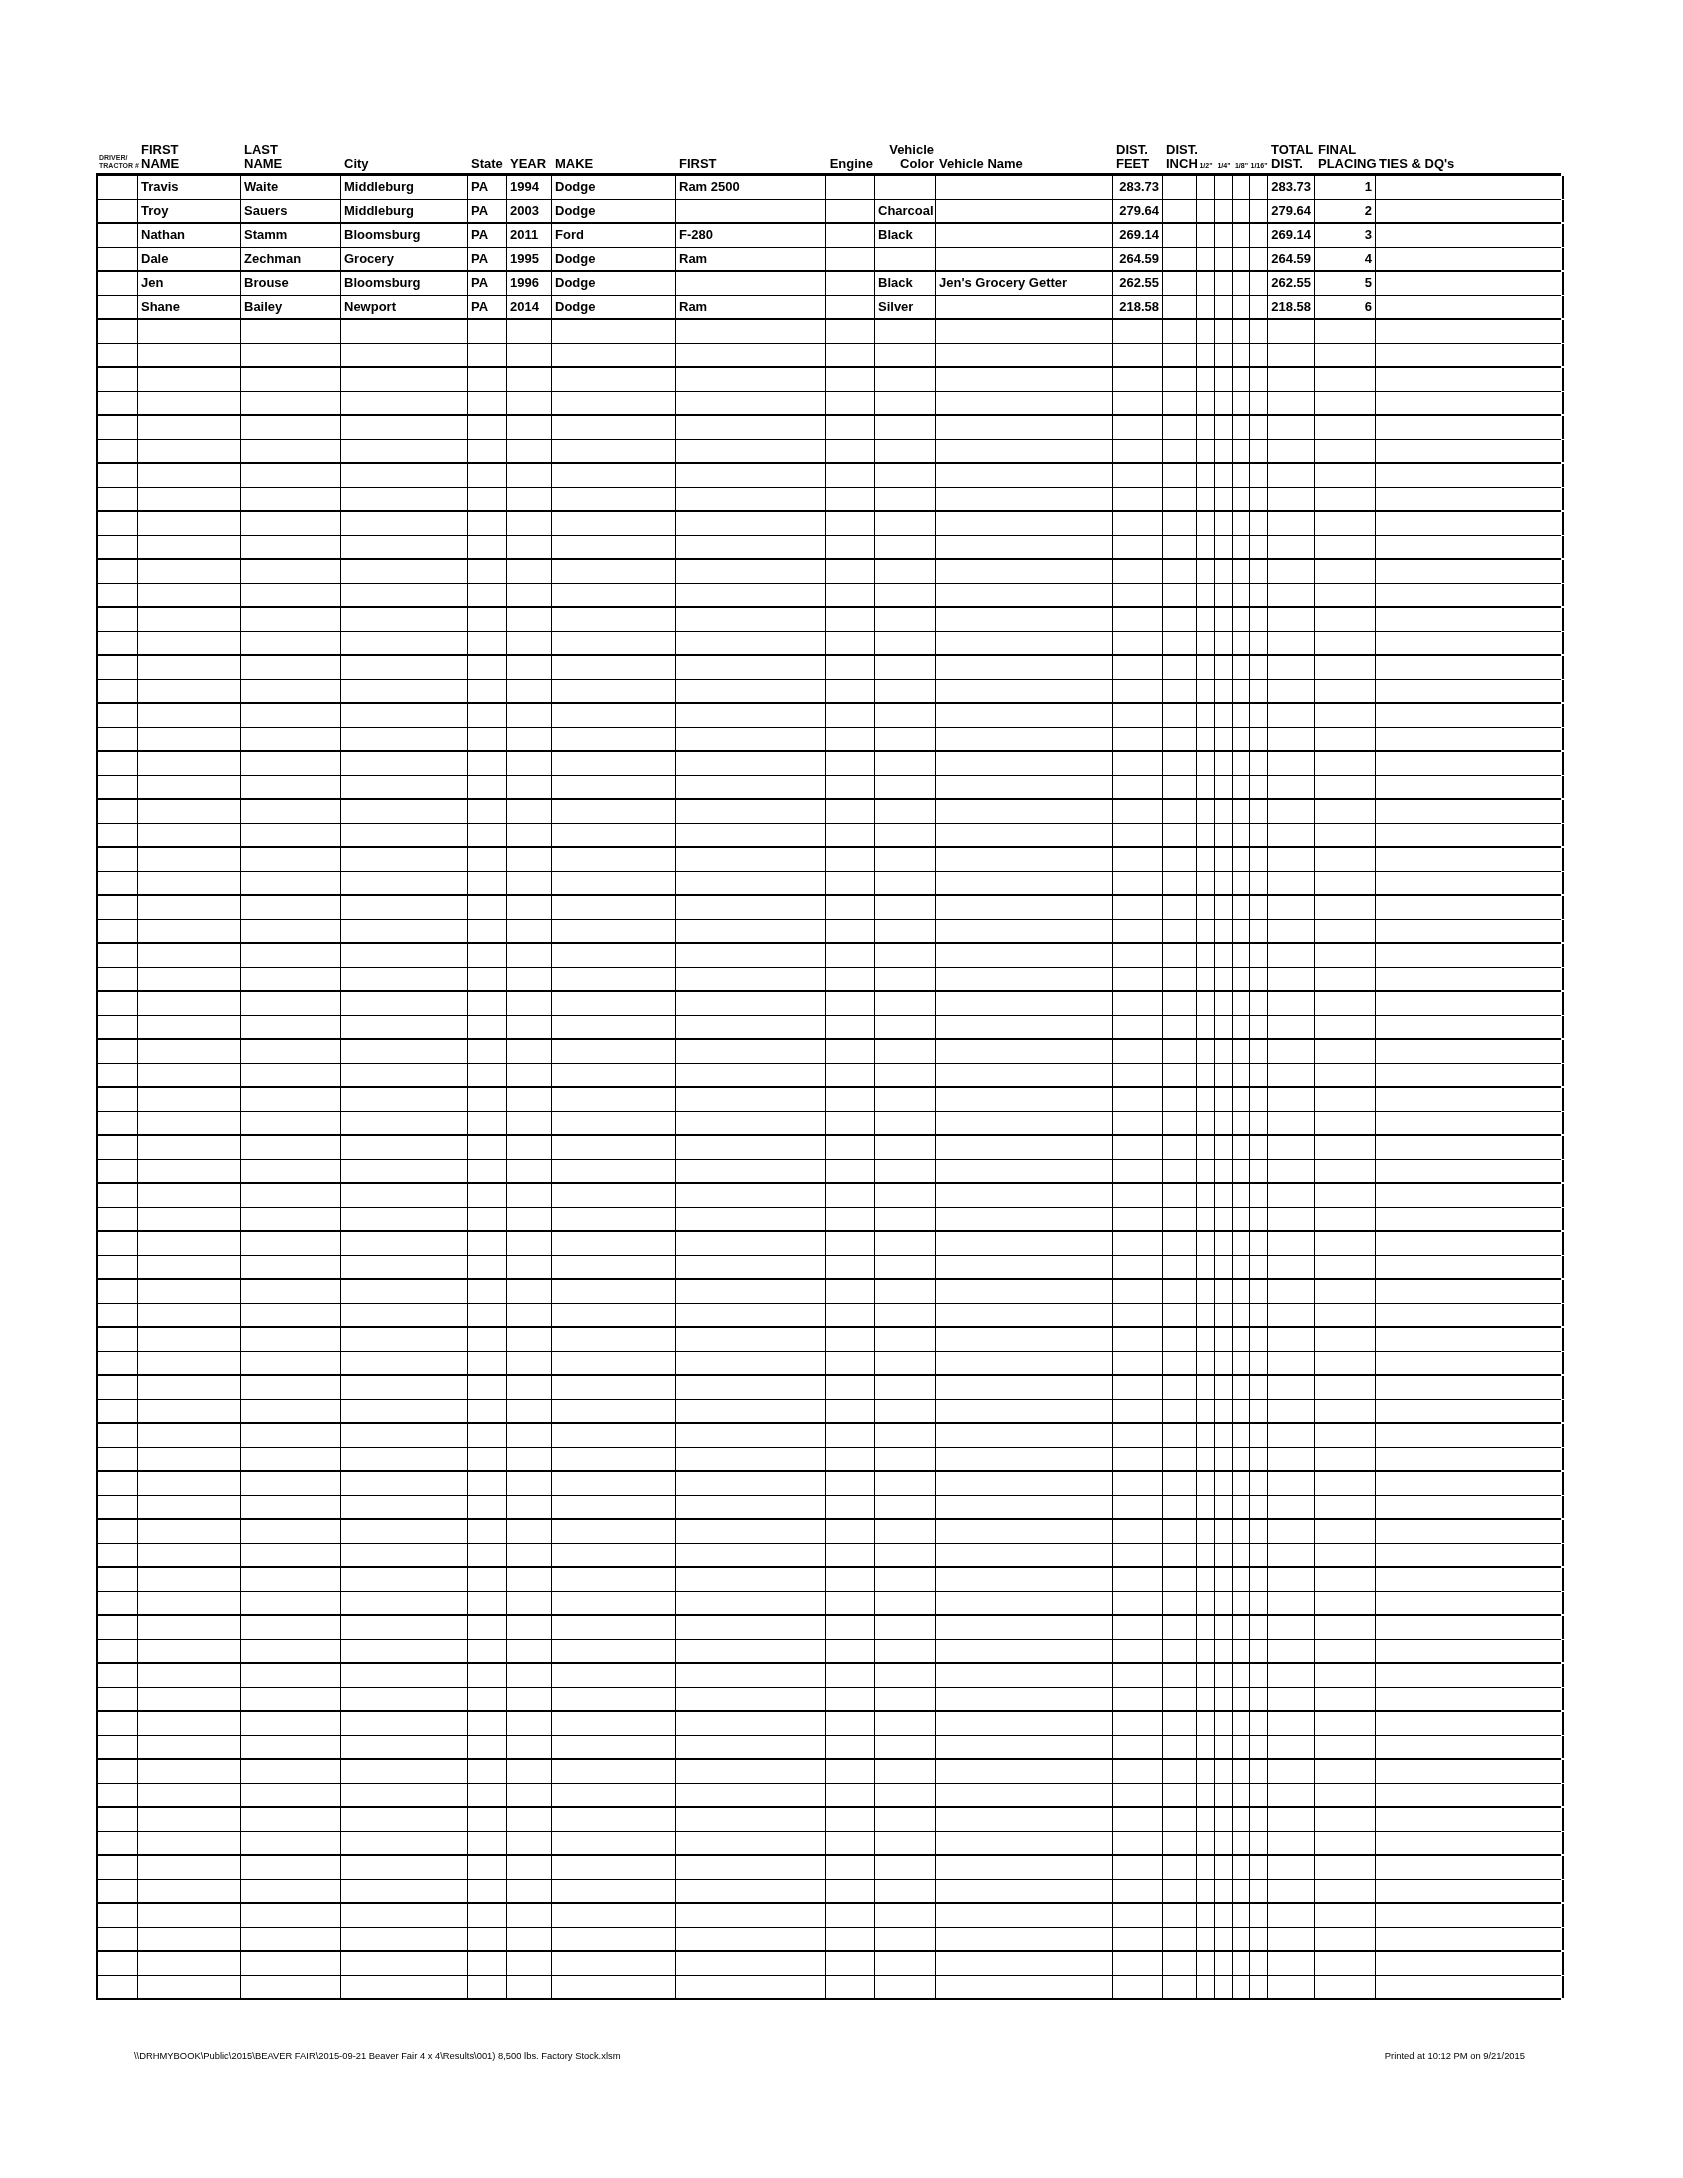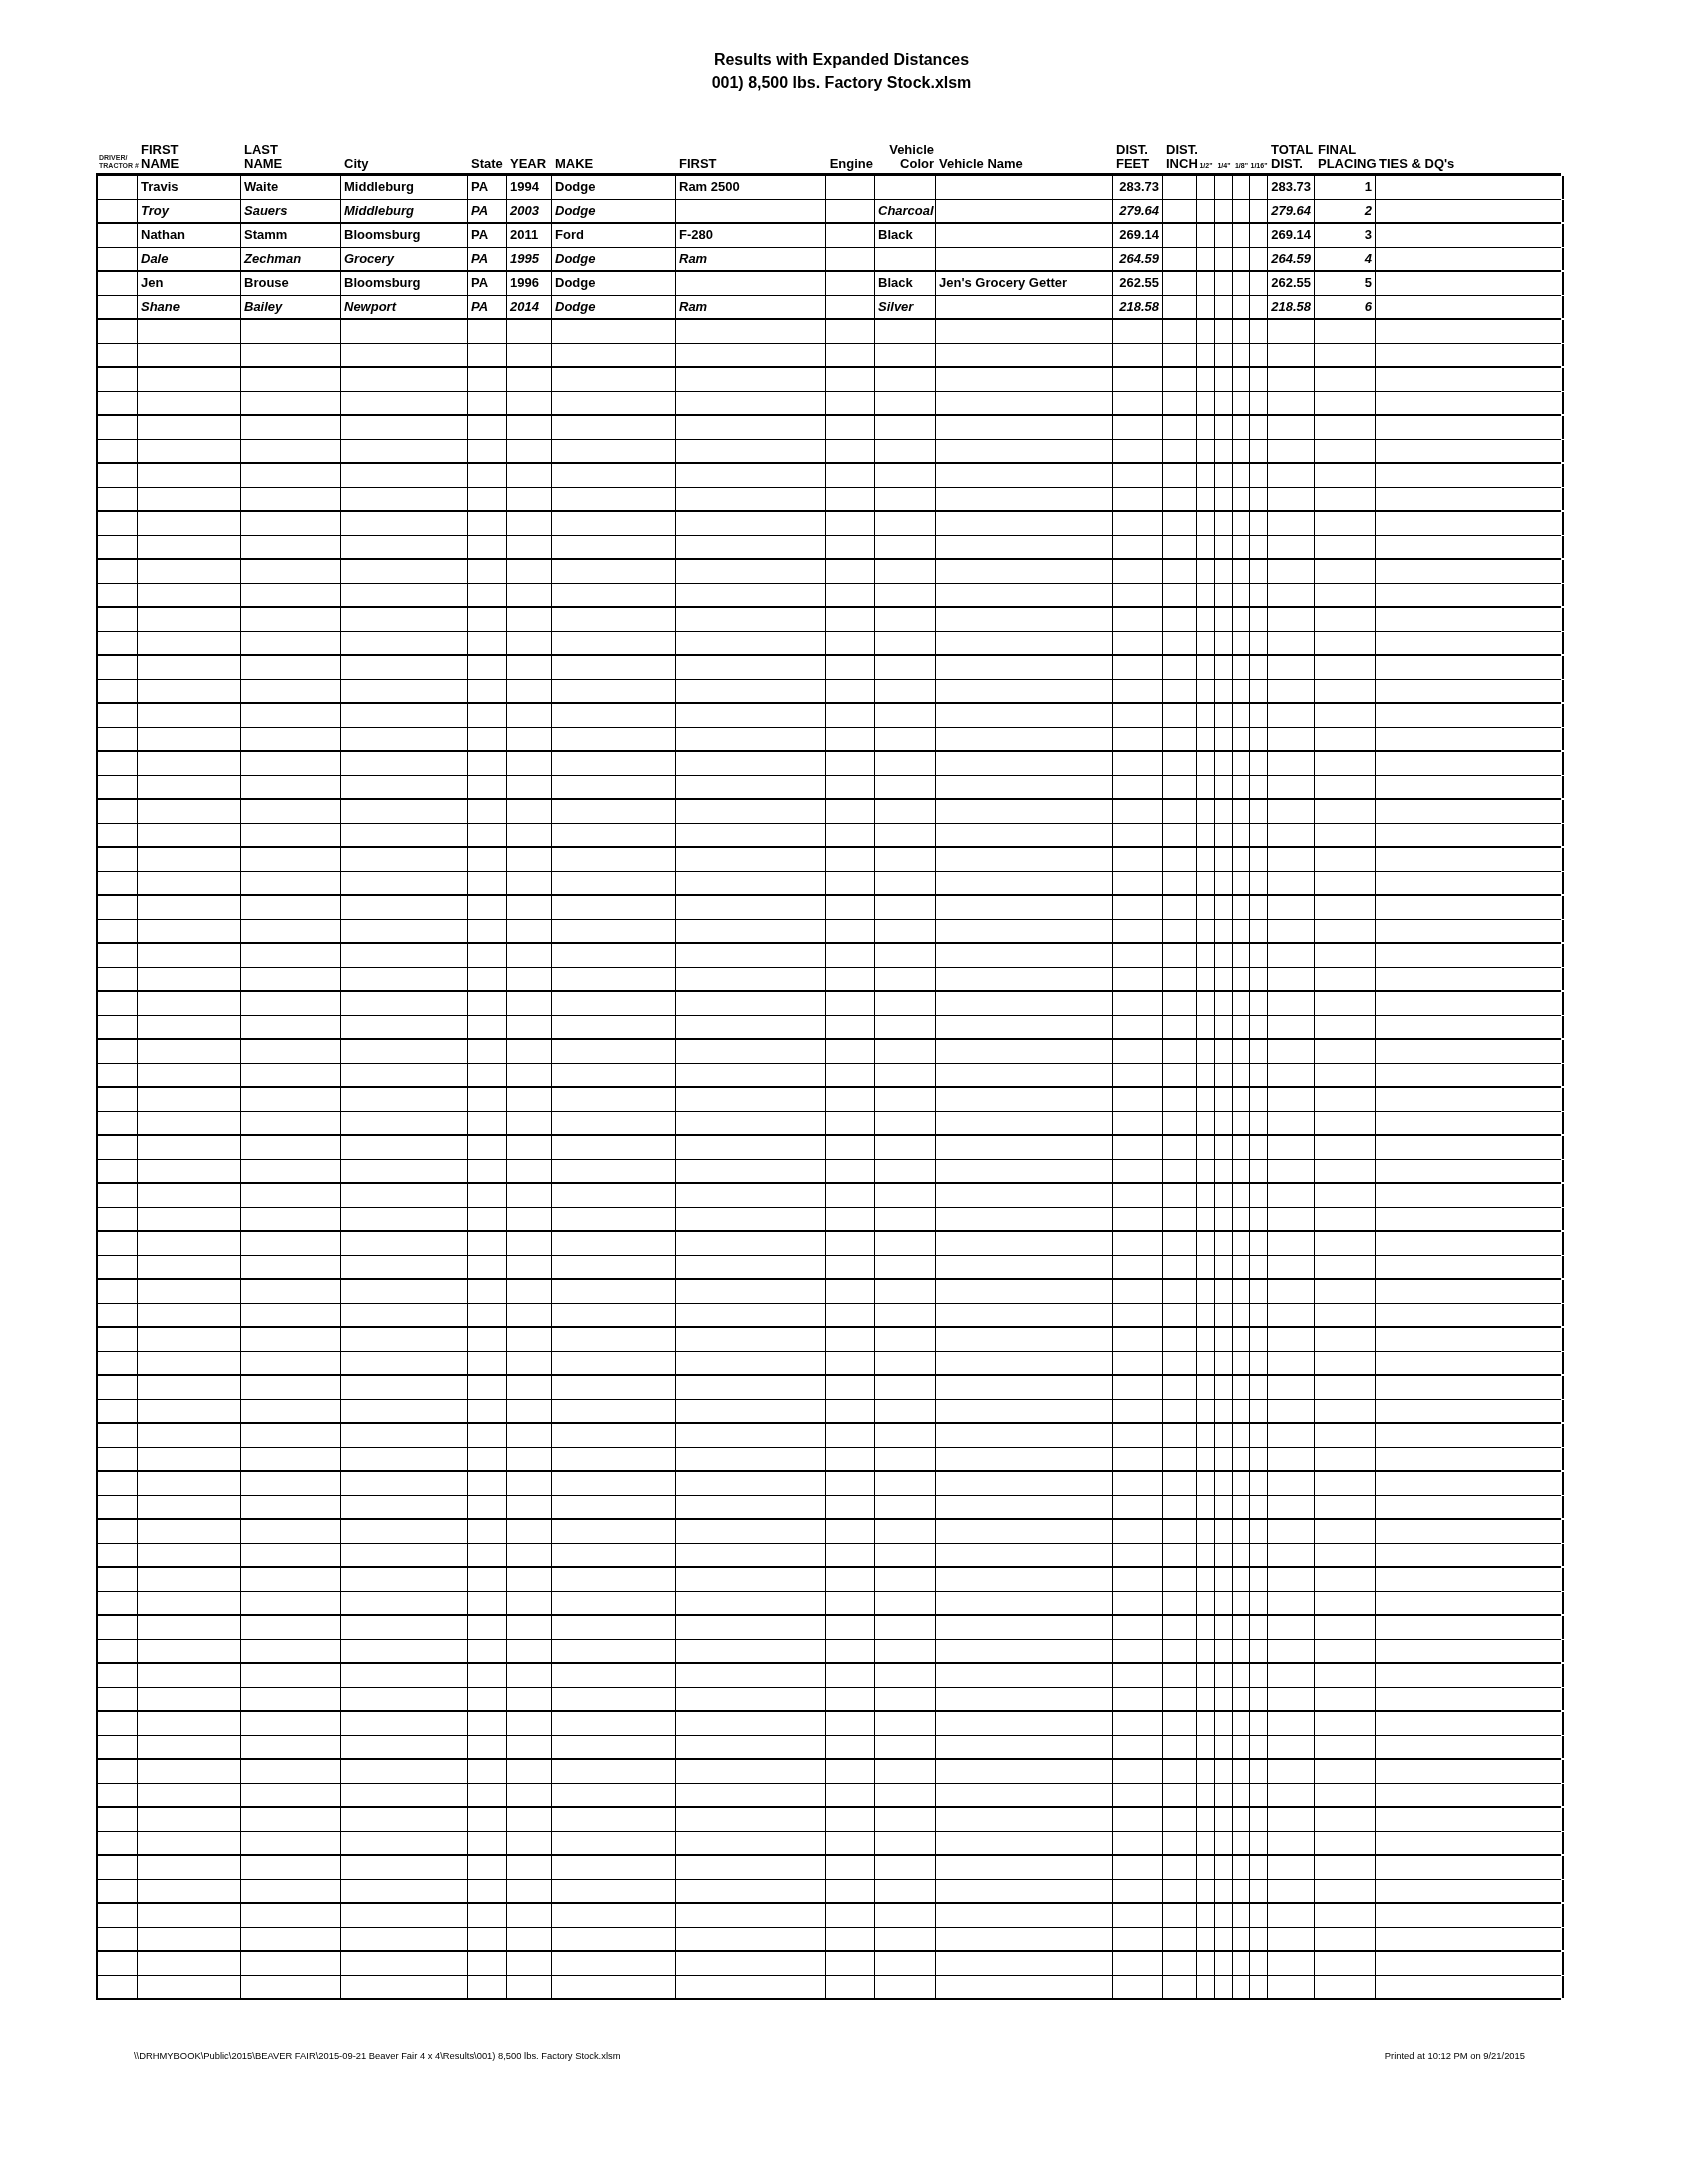--- a/index.html
+++ b/index.html
@@ -32,21 +32,21 @@
     white-space: nowrap; overflow: visible;
   }
   .th.tiny { font-size: 7px; line-height: 8px; padding-bottom: 3px; color: #222; }
   .th.frac { font-size: 7px; line-height: 8px; padding: 0 0 3px 0; text-align: center; }
 
   .tr {
     display: flex;
     height: 24px;
     border-bottom: 1px solid #000;
   }
-  .tr.pair-end { border-bottom: 2px solid #000; font-style: italic; }
+  .tr.pair-end { border-bottom: 2px solid #000; }
   .tr.last { border-bottom: 2px solid #000; }
   .td {
     flex: 0 0 auto;
     border-right: 1px solid #000;
     font-weight: bold; font-size: 13px; line-height: 22px;
     padding: 0 3px;
     white-space: nowrap; overflow: hidden;
   }
   .td.first { border-left: 2px solid #000; }
   .td.lastcol { border-right: 2px solid #000; }
@@ -58,24 +58,20 @@
   .footer-right {
     position: absolute; right: 158px; top: 2050px;
     font-size: 9.4px; color: #000; white-space: nowrap;
   }
 </style>
 </head>
 <body>
 
 <div class="page">
 
-  <div class="title-block">
-    <div>Results with Expanded Distances</div>
-    <div>001) 8,500 lbs. Factory Stock.xlsm</div>
-  </div>
 
   <div class="table-wrap">
     <div class="thead">
         <div class="th tiny" style="width: 42px;">
           <div>DRIVER/</div>
           <div>TRACTOR #</div>
         </div>
         <div class="th" style="width: 103px;">
           <div>FIRST</div>
           <div>NAME</div>

